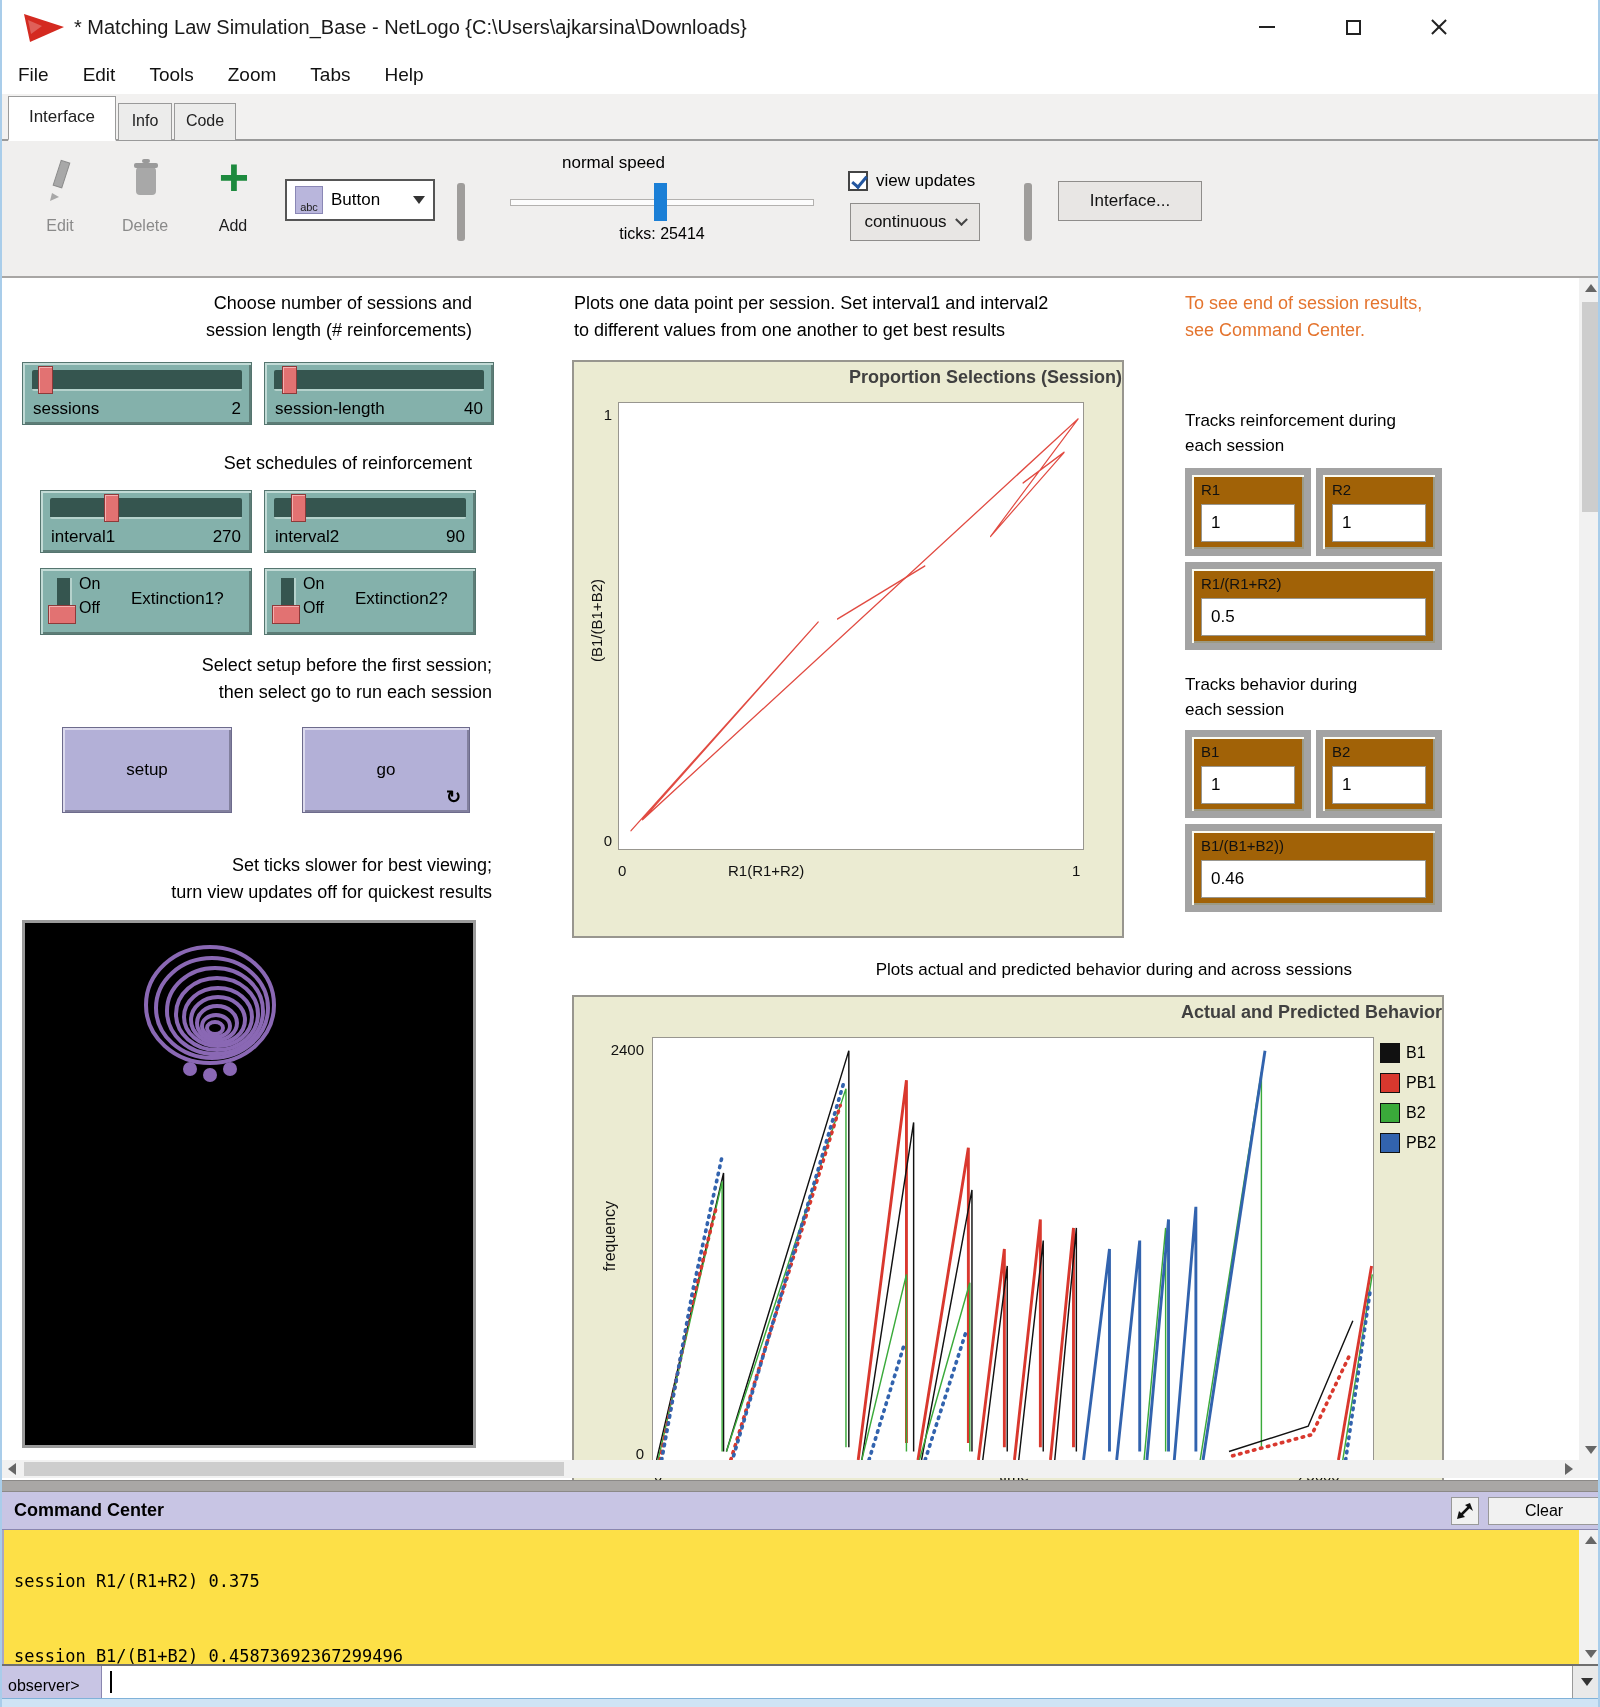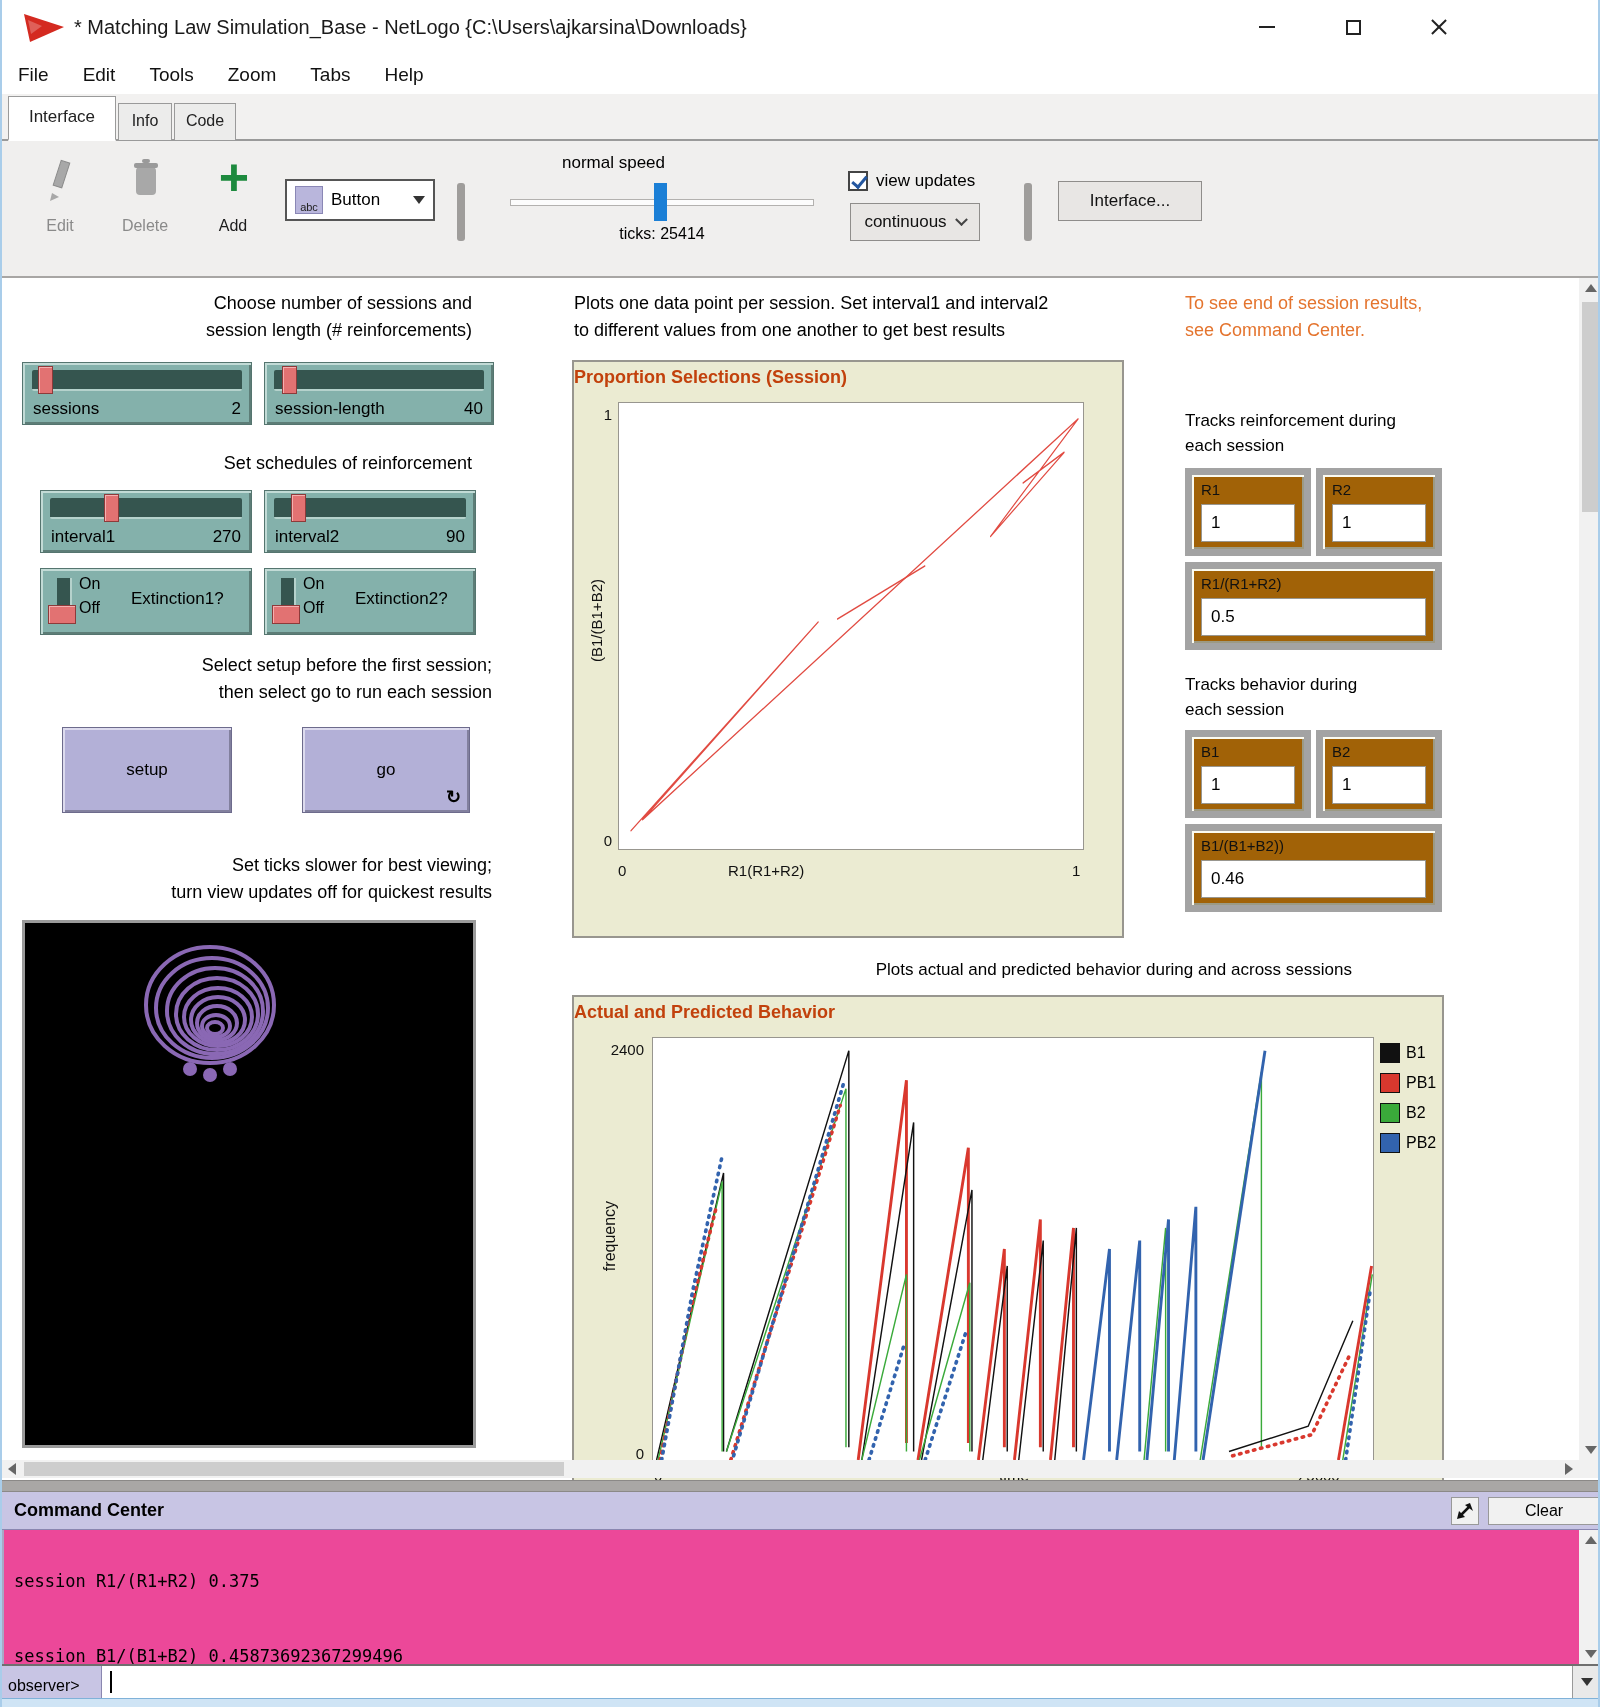--- a/index.html
+++ b/index.html
@@ -65,21 +65,21 @@
   .nl-button { position:absolute; background:#b3b0d7; border:1px solid #6d6b8c;
                box-shadow:inset 2px 2px 0 #dddbee, inset -2px -2px 0 #82809e;
                display:flex; align-items:center; justify-content:center; font-size:17px; color:#000; }
   .forever { position:absolute; right:8px; bottom:4px; font-size:18px; font-weight:bold; }
 
   
   .view { position:absolute; left:20px; top:920px; width:454px; height:528px; background:#000; border:3px solid #9a9a9a; }
 
   
   .plot { position:absolute; background:#ebebd2; border:2px solid #98968f; }
-  .plot-title { position:absolute; left:0; right:0; top:5px; text-align:left; font-size:18px; font-weight:bold; color:#c2410c; }
+  .plot-title { position:absolute; left:0; right:0; top:5px; text-align:right; font-size:18px; font-weight:bold; color:#404040; }
   .plot-area { position:absolute; background:#ffffff; border:1px solid #98968f; }
   .tick { position:absolute; font-size:15px; color:#111; }
   .tick.right { text-align:right; }
   .ylab { position:absolute; font-size:15px; color:#111; transform:rotate(-90deg); transform-origin:center; white-space:nowrap; }
   .legend-item { position:absolute; display:flex; align-items:center; gap:6px; }
   .legend-swatch { width:20px; height:20px; border:1px solid #111; }
   .legend-label { font-size:16px; color:#000; }
 
   
   .monitor { position:absolute; background:#a16207; border:7px solid #a3a3a3;
@@ -94,21 +94,21 @@
   .tri { width:0; height:0; }
   .tri.up { border-left:6px solid transparent; border-right:6px solid transparent; border-bottom:8px solid #666; }
   .tri.down { border-left:6px solid transparent; border-right:6px solid transparent; border-top:8px solid #666; }
   .tri.left { border-top:6px solid transparent; border-bottom:6px solid transparent; border-right:8px solid #666; }
   .tri.right { border-top:6px solid transparent; border-bottom:6px solid transparent; border-left:8px solid #666; }
 
   
   .splitter { position:absolute; left:0; top:1480px; width:1600px; height:12px; background:#a9a7a5; border-top:1px solid #8b8987; border-bottom:1px solid #8b8987; }
   .cc-header { position:absolute; left:0; top:1492px; width:1600px; height:38px; background:#c8c5e4; border-bottom:1px solid #8a87b0; }
   .cc-title { position:absolute; left:12px; top:8px; font-size:18px; font-weight:bold; color:#000; }
-  .cc-out { position:absolute; left:0; top:1530px; width:1577px; height:134px; background:#ec4899; overflow:hidden; border-left:2px solid #a9a7c5; }
+  .cc-out { position:absolute; left:0; top:1530px; width:1577px; height:134px; background:#fde047; overflow:hidden; border-left:2px solid #a9a7c5; }
   .cc-lines { margin-top:-11px; padding-left:10px; font-family:"DejaVu Sans Mono", monospace; font-size:17px; line-height:25px; color:#000; white-space:pre; }
   .obs-row { position:absolute; left:0; top:1664px; width:1600px; height:34px; background:#ffffff; border-top:2px solid #6f6f6f; }
   .obs-chip { position:absolute; left:0; top:0; width:100px; height:40px; background:#c8c5e4; border-right:1px solid #8a87b0; font-size:16px; color:#000; display:flex; align-items:center; padding-left:6px; }
   .obs-cursor { position:absolute; left:108px; top:5px; width:2px; height:22px; background:#000; }
   .obs-dd { position:absolute; right:2px; top:0; width:28px; height:32px; background:#e9e9e9; border-left:1px solid #999; display:flex; align-items:center; justify-content:center; }
   .bottom-strip { position:absolute; left:0; top:1698px; width:1600px; height:9px; background:#cfe4f5; border-top:1px solid #7fb2d9; }
 </style>
 </head>
 <body>
 

